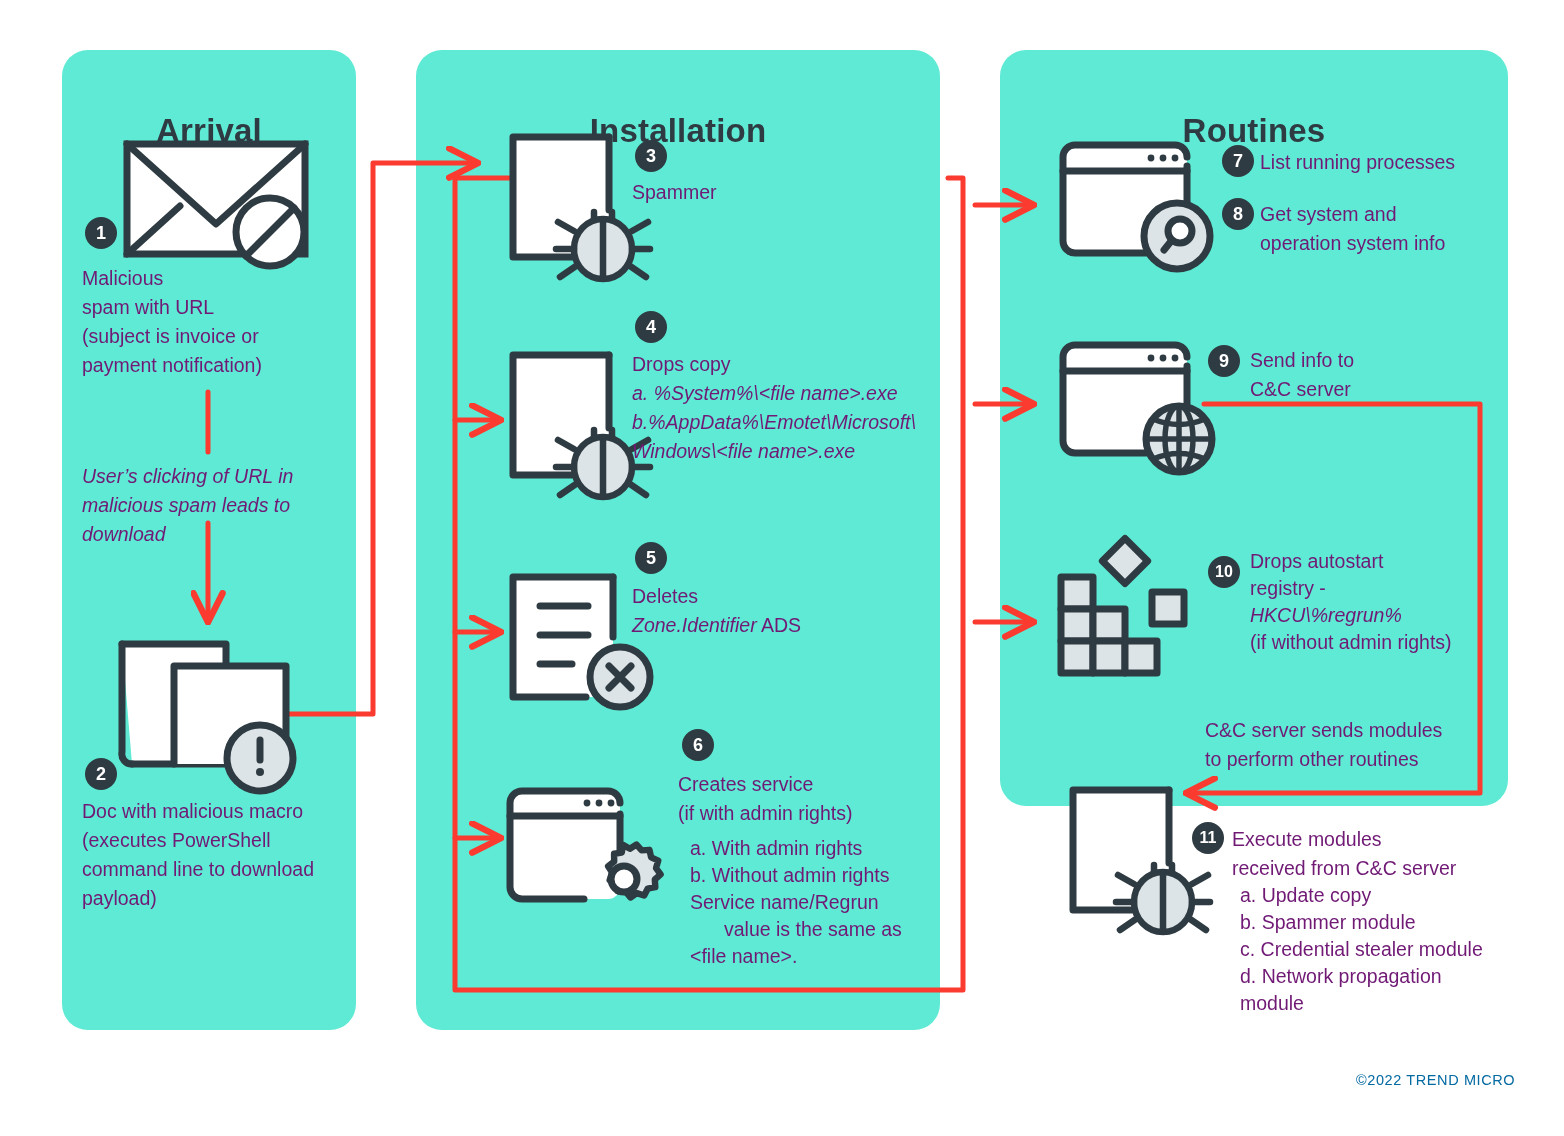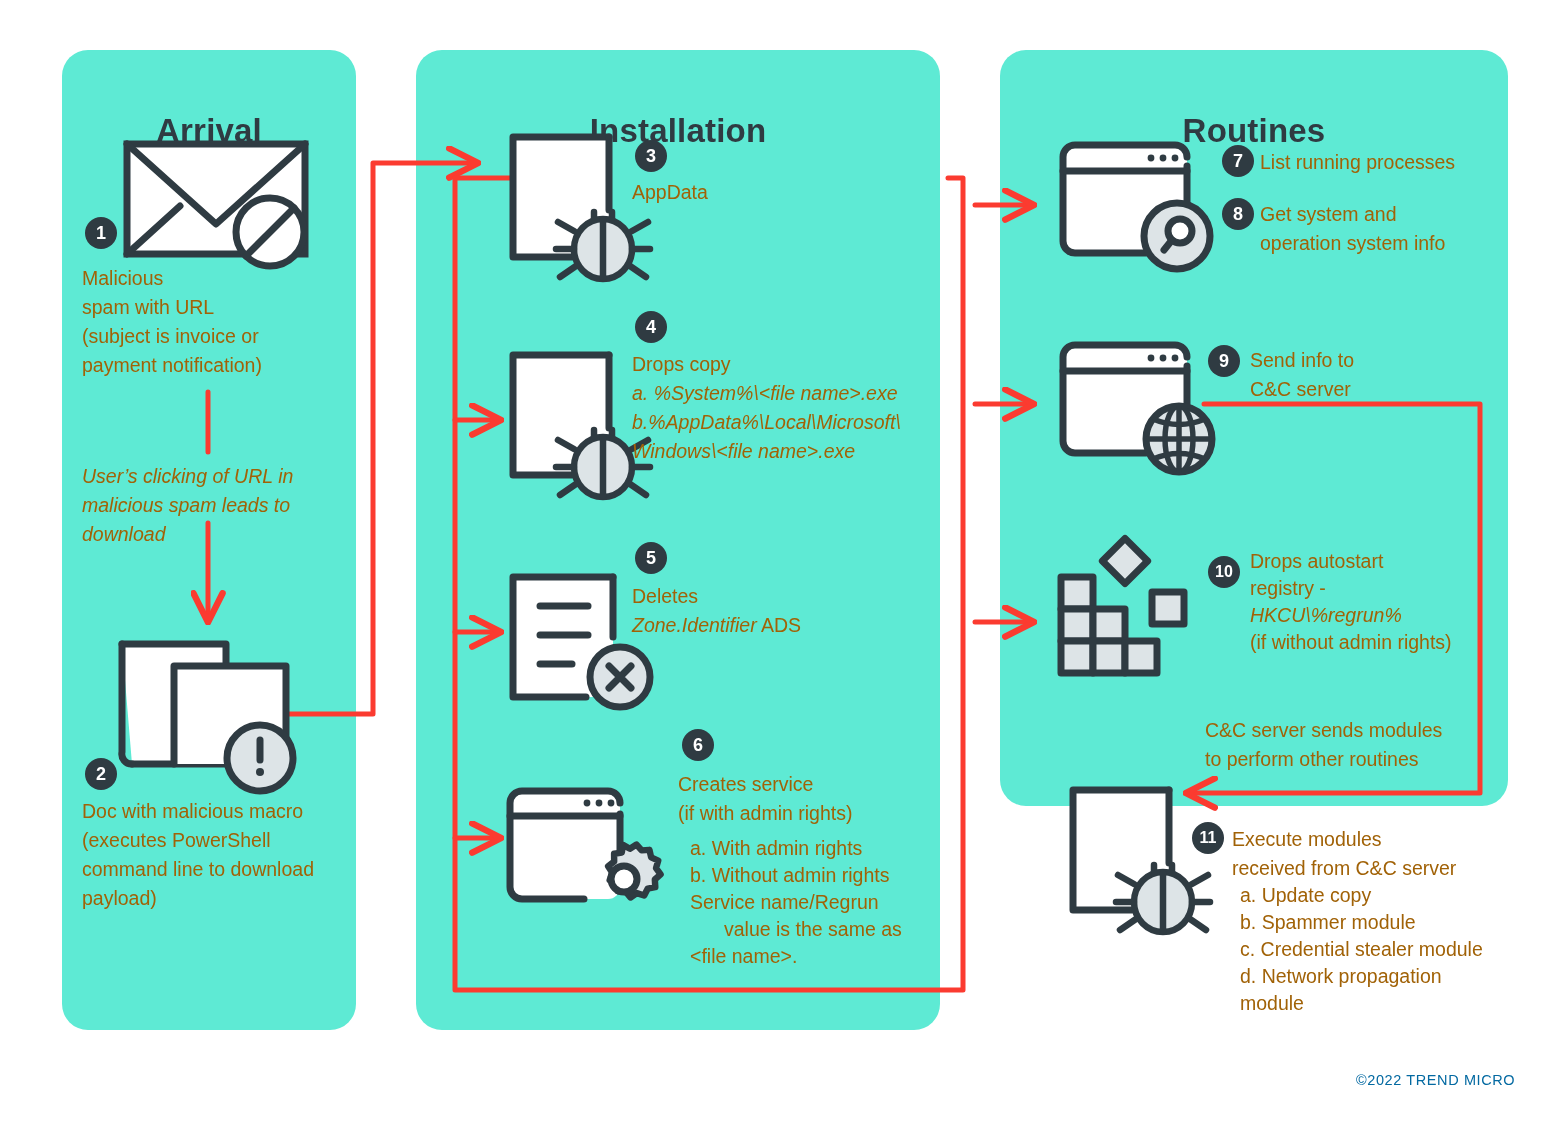--- a/index.html
+++ b/index.html
@@ -12,21 +12,21 @@
   #panel-routines{left:1000px;top:50px;width:508px;height:756px;}
 
   .panel-title{position:absolute;width:100%;text-align:center;top:62px;
      font-size:33px;font-weight:bold;letter-spacing:.2px;color:#2f3b42;}
 
   .num{position:absolute;width:32px;height:32px;border-radius:50%;
        background:#2f3b42;color:#fff;font-size:18px;font-weight:bold;
        display:flex;align-items:center;justify-content:center;line-height:1;}
   .num.wide{font-size:16px;}
 
-  .body-text{position:absolute;font-size:19.5px;line-height:29px;color:#a16207;
+  .body-text{position:absolute;font-size:19.5px;line-height:29px;color:#701a75;
        white-space:pre-line;}
   .ital{font-style:italic;}
 
   .svgwrap{position:absolute;}
   svg{display:block;overflow:visible;}
 
   #footer{position:absolute;left:1356px;top:1072px;font-size:14.5px;
       letter-spacing:.6px;color:#0369a1;}
 </style>
 </head>
@@ -120,21 +120,21 @@
       <path d="M66,99 L50,90"></path>
         <path d="M66,117 L48,117"></path>
         <path d="M68,134 L52,145"></path>
       <path d="M124,99 L140,90"></path>
         <path d="M124,117 L142,117"></path>
         <path d="M122,134 L138,145"></path>
     </g>
   </svg>
 </div>
 <div class="num" style="left:635px;top:140px;">3</div>
-<div class="body-text" style="left:632px;top:178px;">AppData</div>
+<div class="body-text" style="left:632px;top:178px;">Spammer</div>
 
 <div class="svgwrap" style="left:508px;top:350px;">
   <svg width="148" height="145" viewBox="0 0 148 145">
     <path d="M5,5 L101,5 L101,125 L5,125 Z" fill="#ffffff" stroke="none"></path>
     <path d="M101,5 L5,5 L5,125 L64,125" fill="none" stroke="#2f3b42" stroke-width="7" stroke-linecap="round" stroke-linejoin="round"></path>
     <path d="M101,5 L101,78" fill="none" stroke="#2f3b42" stroke-width="7" stroke-linecap="round"></path>
     <g stroke="#2f3b42" stroke-width="6.5" stroke-linecap="round" fill="none">
       <path d="M86,80 L86,96"></path>
         <path d="M104,80 L104,96"></path>
       <ellipse cx="95" cy="117" rx="29" ry="30" fill="#dde4e7"></ellipse>
@@ -144,21 +144,21 @@
         <path d="M68,134 L52,145"></path>
       <path d="M124,99 L140,90"></path>
         <path d="M124,117 L142,117"></path>
         <path d="M122,134 L138,145"></path>
     </g>
   </svg>
 </div>
 <div class="num" style="left:635px;top:311px;">4</div>
 <div class="body-text" style="left:632px;top:350px;">Drops copy</div>
 <div class="body-text ital" style="left:632px;top:379px;">a. %System%\&lt;file name&gt;.exe</div>
-<div class="body-text ital" style="left:632px;top:408px;">b.%AppData%\Local\Microsoft\</div>
+<div class="body-text ital" style="left:632px;top:408px;">b.%AppData%\Emotet\Microsoft\</div>
 <div class="body-text ital" style="left:632px;top:437px;">   Windows\&lt;file name&gt;.exe</div>
 
 <div class="svgwrap" style="left:508px;top:572px;">
   <svg width="148" height="145" viewBox="0 0 148 145">
     <path d="M5,5 L105,5 L105,125 L5,125 Z" fill="#ffffff" stroke="none"></path>
     <path d="M105,5 L5,5 L5,125 L78,125" fill="none" stroke="#2f3b42" stroke-width="7" stroke-linecap="round" stroke-linejoin="round"></path>
     <path d="M105,5 L105,65" fill="none" stroke="#2f3b42" stroke-width="7" stroke-linecap="round"></path>
     <path d="M32,34 L80,34" stroke="#2f3b42" stroke-width="7" stroke-linecap="round"></path>
     <path d="M32,63 L80,63" stroke="#2f3b42" stroke-width="7" stroke-linecap="round"></path>
     <path d="M32,92 L64,92" stroke="#2f3b42" stroke-width="7" stroke-linecap="round"></path>

